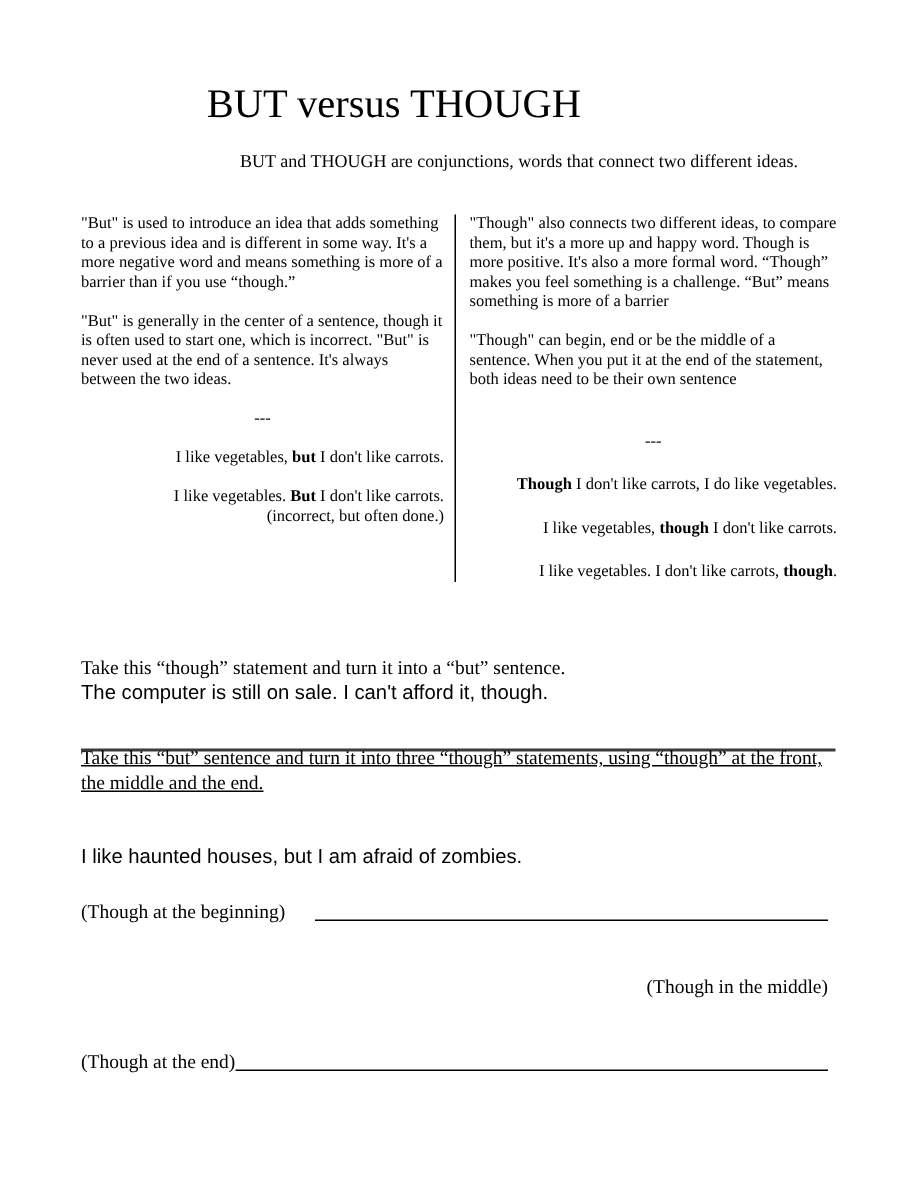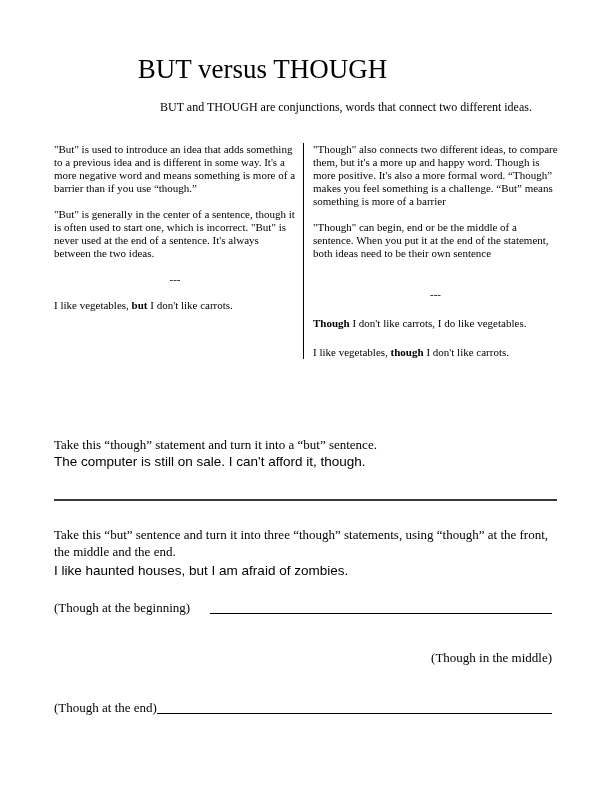--- a/index.html
+++ b/index.html
@@ -34,30 +34,31 @@
   }
   .sep {
     font-size: 11px; line-height: 13px;
     text-align: center;
     margin: 13px 0 0 0;
   }
   .col-right .sep { margin-top: 28px; }
   .example {
     font-size: 11px; line-height: 13px;
     margin-top: 13px;
+    text-align: right;
   }
   .col-right .example { margin-top: 16px; }
   .example b { font-weight: bold; }
   .prompt {
     position: absolute; left: 54px; width: 504px;
     font-size: 13px; line-height: 17px;
     font-family: "Liberation Serif", serif;
   }
   .prompt1 { top: 436px; }
-  .prompt2 { top: 526px; }
+  .prompt2 { top: 496px; text-decoration: underline; }
   .answer {
     position: absolute; left: 54px; width: 510px;
     font-size: 13.5px; line-height: 16px;
     font-family: "Liberation Sans", sans-serif;
   }
   .answer1 { top: 454px; }
   .answer2 { top: 563px; }
   .rule {
     position: absolute; top: 499px; left: 54px; width: 503px; height: 2px;
     background: #3a3a3a;
@@ -82,27 +83,29 @@
 
 <div class="title">BUT versus THOUGH</div>
 <div class="subtitle">BUT and THOUGH are conjunctions, words that connect two different ideas.</div>
 
 <div class="columns">
   <div class="col col-left">
     <p>"But" is used to introduce an idea that adds something to a previous idea and is different in some way. It's a more negative word and means something is more of a barrier than if you use “though.”</p>
     <p>"But" is generally in the center of a sentence, though it is often used to start one, which is incorrect. "But" is never used at the end of a sentence. It's always between the two ideas.</p>
     <div class="sep">---</div>
     <div class="example"><span>I like vegetables, </span><b>but</b><span> I don't like carrots.</span></div>
+    <div class="example"><span>I like vegetables. </span><b>But</b><span> I don't like carrots.</span><br><span>(incorrect, but often done.)</span></div>
   </div>
   <div class="col col-right">
     <p>"Though" also connects two different ideas, to compare them, but it's a more up and happy word. Though is more positive. It's also a more formal word. “Though” makes you feel something is a challenge. “But” means something is more of a barrier</p>
     <p>"Though" can begin, end or be the middle of a sentence. When you put it at the end of the statement, both ideas need to be their own sentence</p>
     <div class="sep">---</div>
     <div class="example"><span></span><b>Though</b><span> I don't like carrots, I do like vegetables.</span></div>
     <div class="example"><span>I like vegetables, </span><b>though</b><span> I don't like carrots.</span></div>
+    <div class="example"><span>I like vegetables. I don't like carrots, </span><b>though</b><span>.</span></div>
   </div>
 </div>
 
 <div class="prompt prompt1">Take this “though” statement and turn it into a “but” sentence.</div>
 <div class="answer answer1">The computer is still on sale. I can't afford it, though.</div>
 
 <div class="rule"></div>
 
 <div class="prompt prompt2">Take this “but” sentence and turn it into three “though” statements, using “though” at the front, the middle and the end.</div>
 <div class="answer answer2">I like haunted houses, but I am afraid of zombies.</div>

